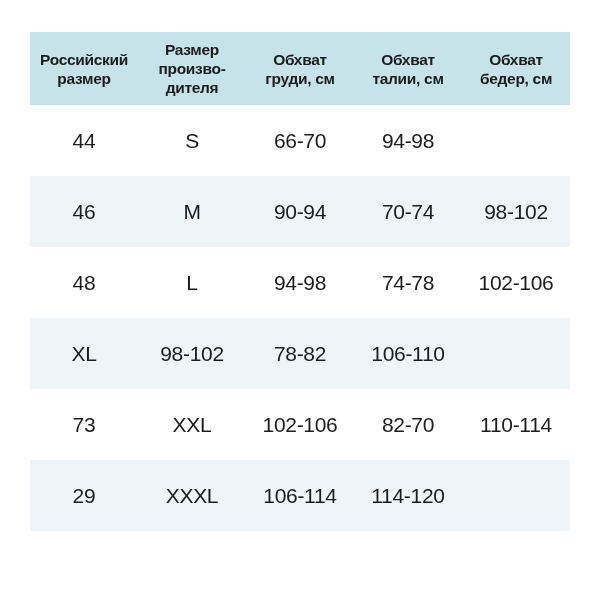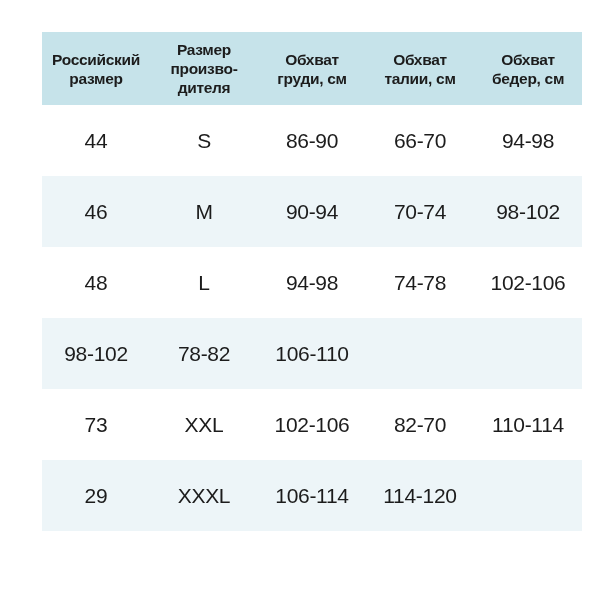--- a/index.html
+++ b/index.html
@@ -10,21 +10,21 @@
     width: 600px;
     height: 600px;
     background: #ffffff;
     font-family: "Liberation Sans", sans-serif;
     color: var(--text, #1c1c1c);
     position: relative;
     overflow: hidden;
   }
   .size-table {
     position: absolute;
-    left: 42px;
+    left: 30px;
     top: 32px;
     width: 540px;
   }
   .thead, .tr {
     display: grid;
     grid-template-columns: repeat(5, 1fr);
   }
   .thead {
     height: 73px;
     background: var(--header-bg, #c6e3ea);
@@ -69,21 +69,20 @@
 груди, см</div>
     <div class="th">Обхват
 талии, см</div>
     <div class="th">Обхват
 бедер, см</div>
   </div>
 
   <div class="tr">
     <div class="td">44</div>
     <div class="td">S</div>
-    <div class="td">86-90</div>
     <div class="td">66-70</div>
     <div class="td">94-98</div>
   </div>
 
   <div class="tr alt">
     <div class="td">46</div>
     <div class="td">M</div>
     <div class="td">90-94</div>
     <div class="td">70-74</div>
     <div class="td">98-102</div>
@@ -91,20 +90,21 @@
 
   <div class="tr">
     <div class="td">48</div>
     <div class="td">L</div>
     <div class="td">94-98</div>
     <div class="td">74-78</div>
     <div class="td">102-106</div>
   </div>
 
   <div class="tr alt">
+    <div class="td">XL</div>
     <div class="td">98-102</div>
     <div class="td">78-82</div>
     <div class="td">106-110</div>
   </div>
 
   <div class="tr">
     <div class="td">73</div>
     <div class="td">XXL</div>
     <div class="td">102-106</div>
     <div class="td">82-70</div>

